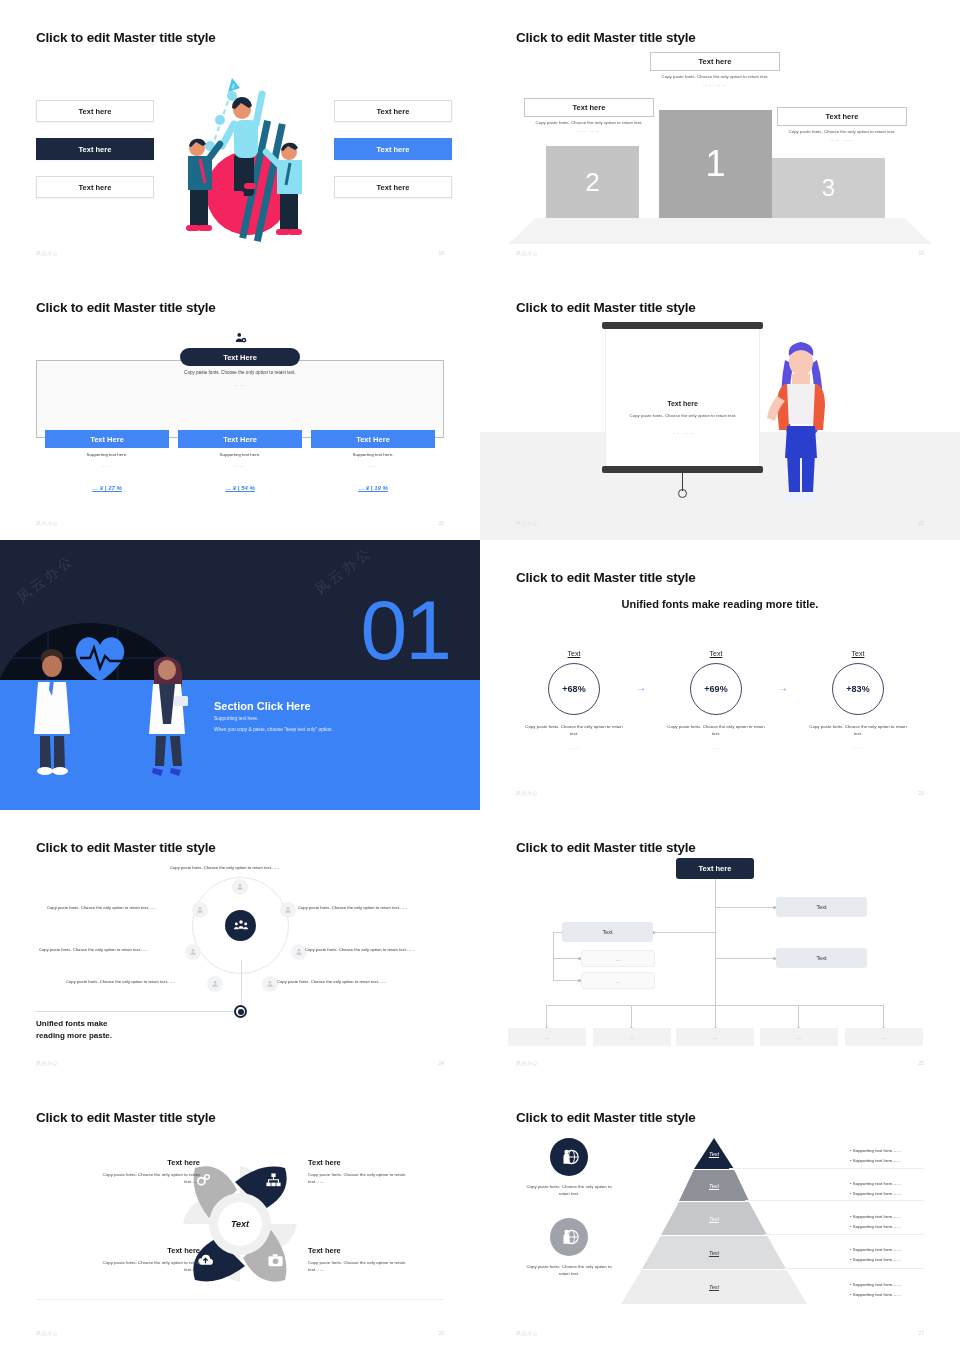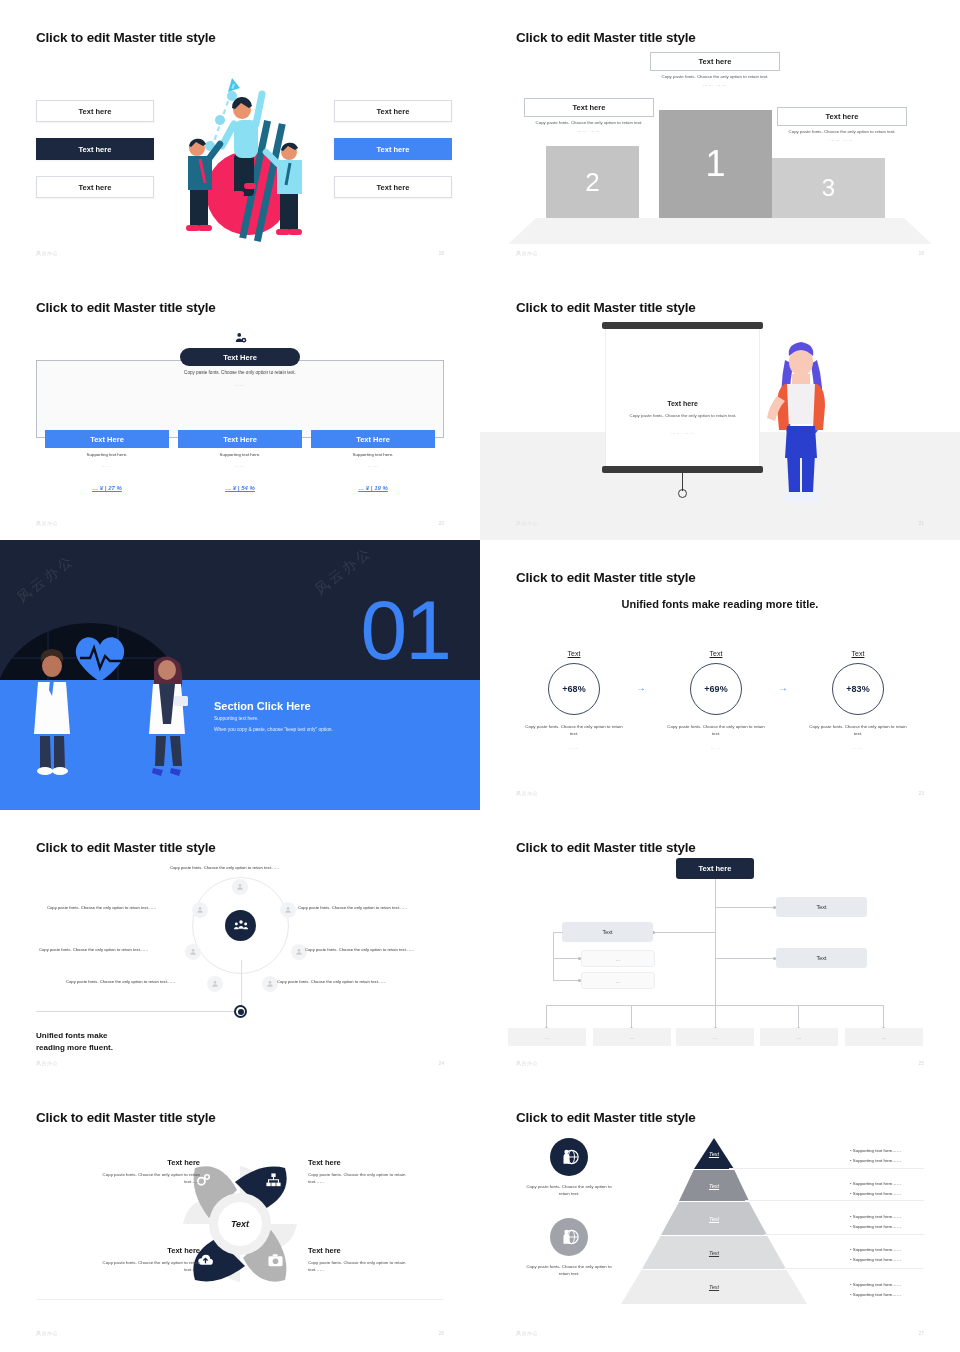--- a/index.html
+++ b/index.html
@@ -122,21 +122,21 @@
     background:#16243f; border-radius:50%; display:flex; align-items:center; justify-content:center;}
   .node{ position:absolute; width:16px; height:16px; background:#f2f3f5; border-radius:50%;
     display:flex; align-items:center; justify-content:center;}
   .node-txt{ position:absolute; font-size:4.2px; color:#3a3a3a; white-space:nowrap;}
   .hub-stem{ position:absolute; left:240.5px; top:150px; width:1px; height:52px; background:#dcdee2;}
   .hub-line{ position:absolute; left:36px; top:201px; width:205px; height:1px; background:#d9dbdf;}
   .hub-dot{ position:absolute; left:234px; top:195px; width:13px; height:13px; border-radius:50%;
     border:2px solid #16243f; background:#fff; display:flex; align-items:center; justify-content:center;}
   .hub-dot i{ width:6px; height:6px; border-radius:50%; background:#16243f; display:block;}
   .hub-foot{ position:absolute; left:36px; top:208px; font-size:8px; font-weight:bold;
-    color:#141414; line-height:1.45;margin-top:12px;}
+    color:#141414; line-height:1.45;}
 
   
   .org-top{ position:absolute; left:196px; top:48px; width:78px; height:21px; background:#1c2740;
     border-radius:3px; color:#fff; display:flex; align-items:center; justify-content:center;
     font-size:7.5px; font-weight:bold;}
   .org-box{ position:absolute; background:#e7ebf0; border-radius:3px;
     display:flex; align-items:center; justify-content:center; font-size:5.5px; color:#2b2b2b;}
   .org-box.light{ background:#fafafa; border:1px solid #eceff2; color:#8a8f96; }
   .org-box.bottom{ background:#f2f2f2; border-radius:0; color:#9aa0a8; font-size:5px;}
   .ln{ position:absolute; background:#c9ccd1; }
@@ -516,21 +516,21 @@
     <div class="node-txt" style="left:66px;top:169px">Copy paste fonts. Choose the only option to retain text……</div>
     <div class="node-txt" style="left:277px;top:169px">Copy paste fonts. Choose the only option to retain text……</div>
 
     <div class="hub-stem"></div>
     <div class="hub-line"></div>
     <div class="hub-dot">
         <i></i>
       </div>
     <div class="hub-foot">
       <span>Unified fonts make</span><br>
-      <span>reading more fluent.</span>
+      <span>reading more paste.</span>
     </div>
 
     <div class="footer-mark">风云办公</div>
     <div class="pagenum">24</div>
   </div>
 
   <div class="slide s8">
     <div class="title">Click to edit Master title style</div>
 
     <div class="org-top">

